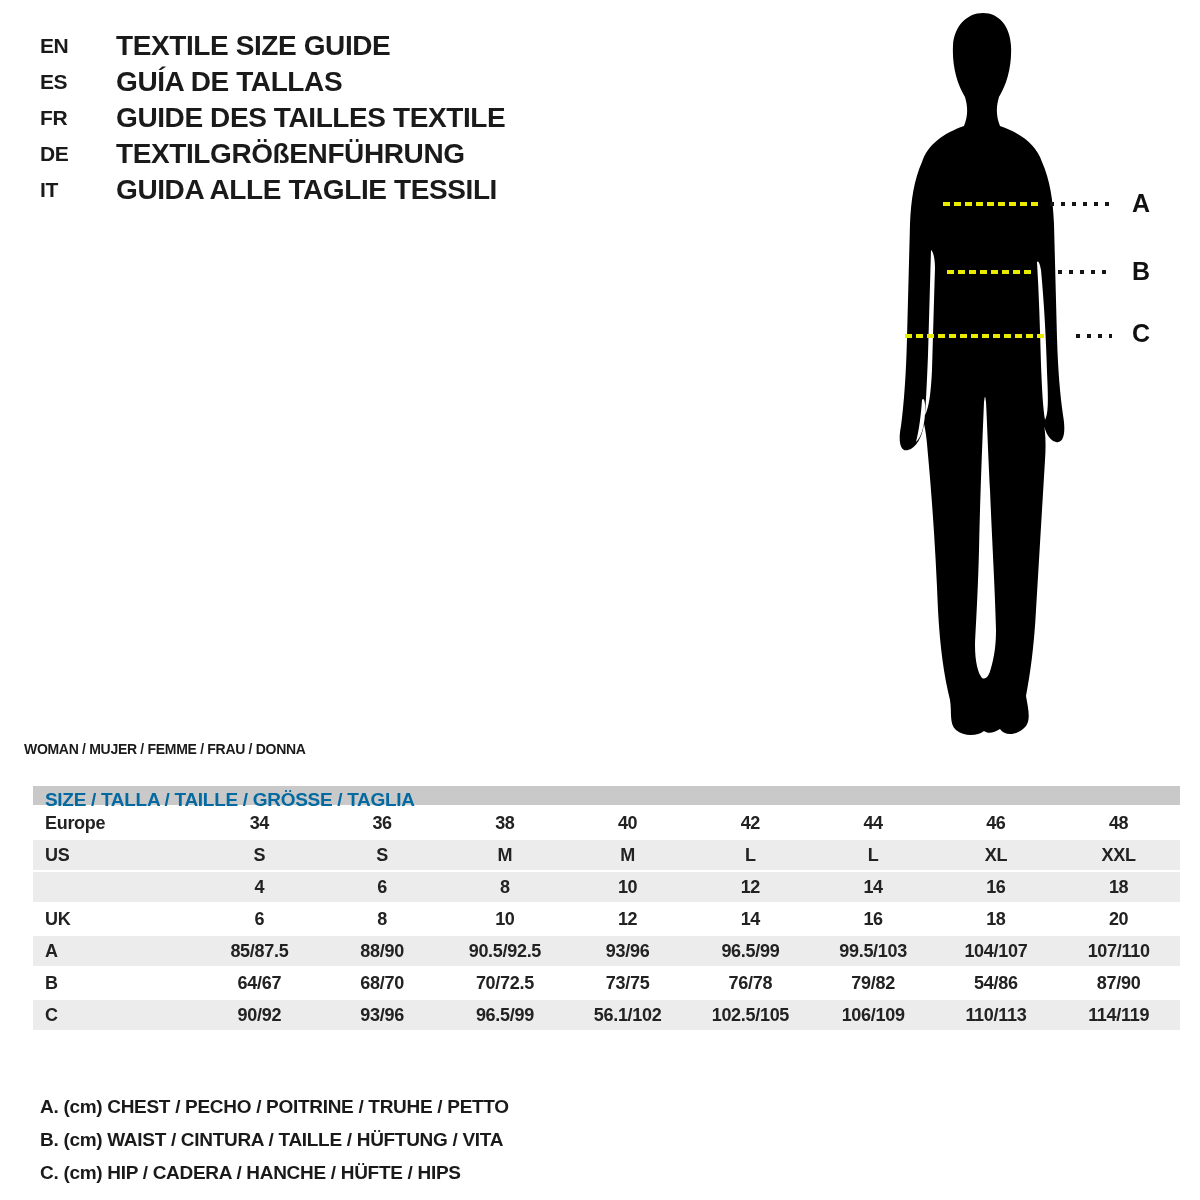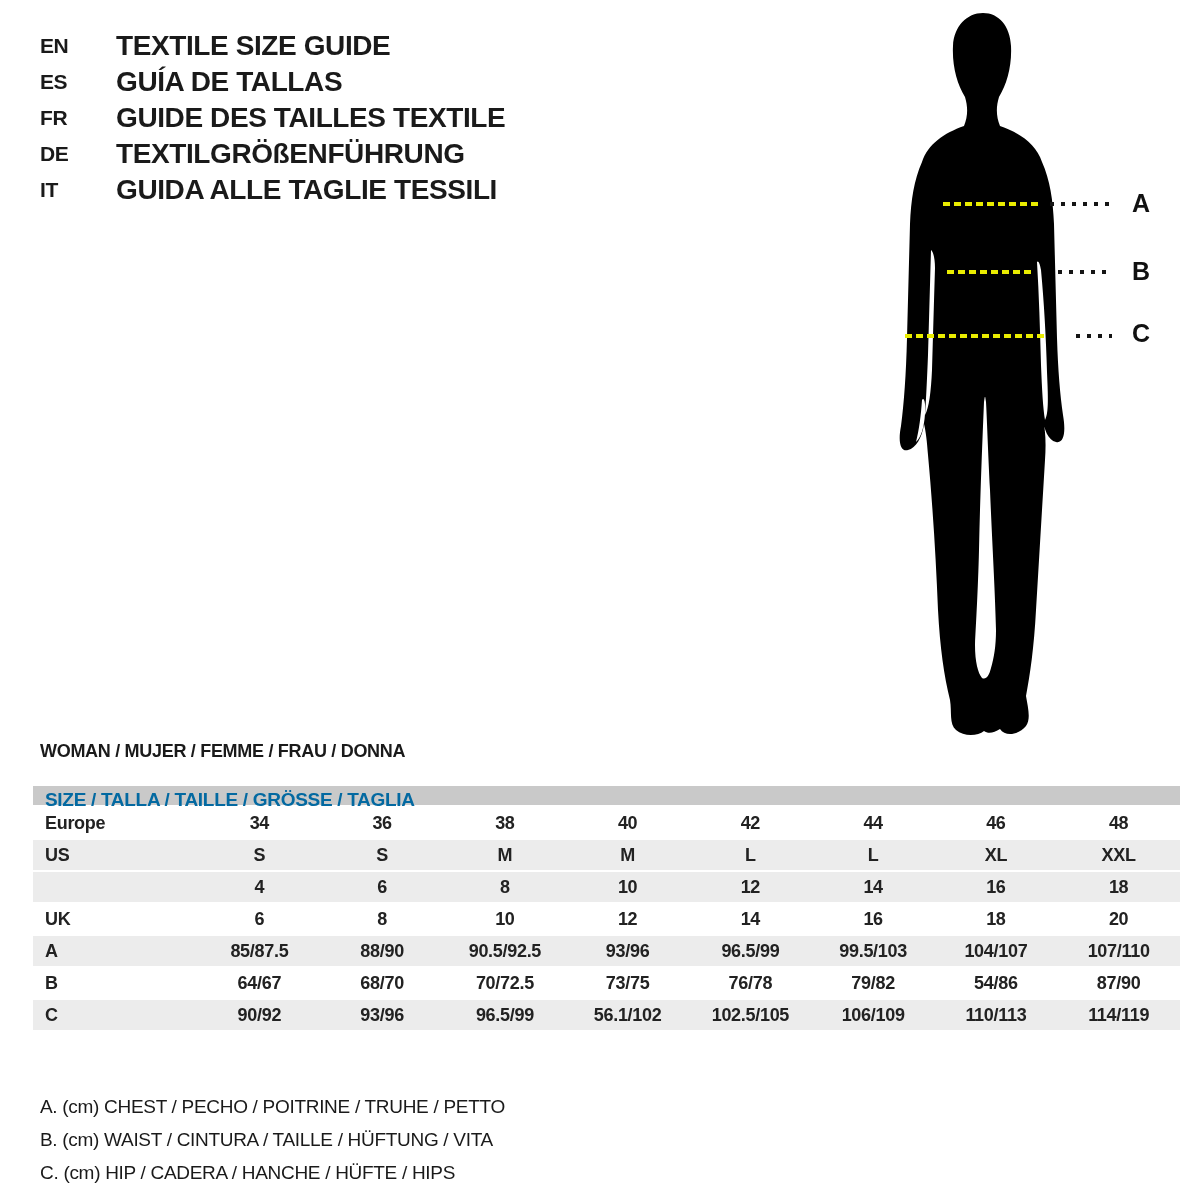--- a/index.html
+++ b/index.html
@@ -13,34 +13,34 @@
   .lang-code{width:76px;font-size:21px;font-weight:bold;letter-spacing:-0.4px;}
   .lang-label{font-size:28px;font-weight:bold;letter-spacing:-0.4px;}
   
   .figure-svg{position:absolute;left:880px;top:0px;}
   .mline-yellow{position:absolute;height:4px;
     background:repeating-linear-gradient(90deg,#e9ec00 0 7px,transparent 7px 11px);}
   .mline-black{position:absolute;height:4px;
     background:repeating-linear-gradient(90deg,#151515 0 4px,transparent 4px 11px);}
   .mlabel{position:absolute;width:30px;text-align:center;font-size:25px;font-weight:600;color:#111;}
   
-  .section-title{position:absolute;left:40px;top:741px;font-size:18px;font-weight:bold;letter-spacing:-0.3px;}
+  .section-title{position:absolute;left:24px;top:741px;font-size:14px;font-weight:bold;letter-spacing:-0.3px;}
   
   .size-table{position:absolute;left:33px;top:786px;width:1147px;}
   .thead{height:19px;line-height:27px;background:#c9c9c9;color:#0369a1;
     font-size:19px;font-weight:bold;letter-spacing:-0.3px;padding-left:12px;margin-bottom:3px;}
   .trow{display:grid;grid-template-columns:165px repeat(8,1fr);
     height:30px;line-height:30px;margin-bottom:2px;font-size:18px;font-weight:bold;letter-spacing:-0.3px;color:#222;}
   .trow.gray{background:#ececec;}
   .trow.white{background:#ffffff;}
   .tcell{text-align:center;overflow:hidden;}
   .tcell.label{text-align:left;padding-left:12px;}
   
   .legend-block{position:absolute;left:40px;top:1090px;}
-  .legend-line{font-size:19px;font-weight:normal;letter-spacing:-0.3px;line-height:33px;white-space:nowrap;}
+  .legend-line{font-size:19px;font-weight:bold;letter-spacing:-0.3px;line-height:33px;white-space:nowrap;}
 </style>
 </head>
 <body>
 
 <div class="canvas">
 
   <div class="lang-block">
       <div class="lang-row">
         <span class="lang-code">EN</span>
         <span class="lang-label">TEXTILE SIZE GUIDE</span>

